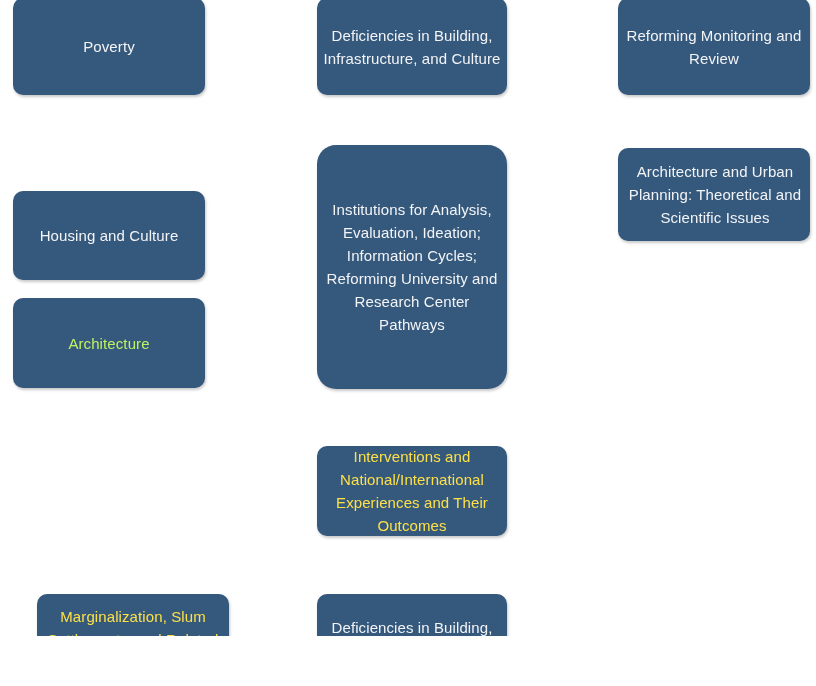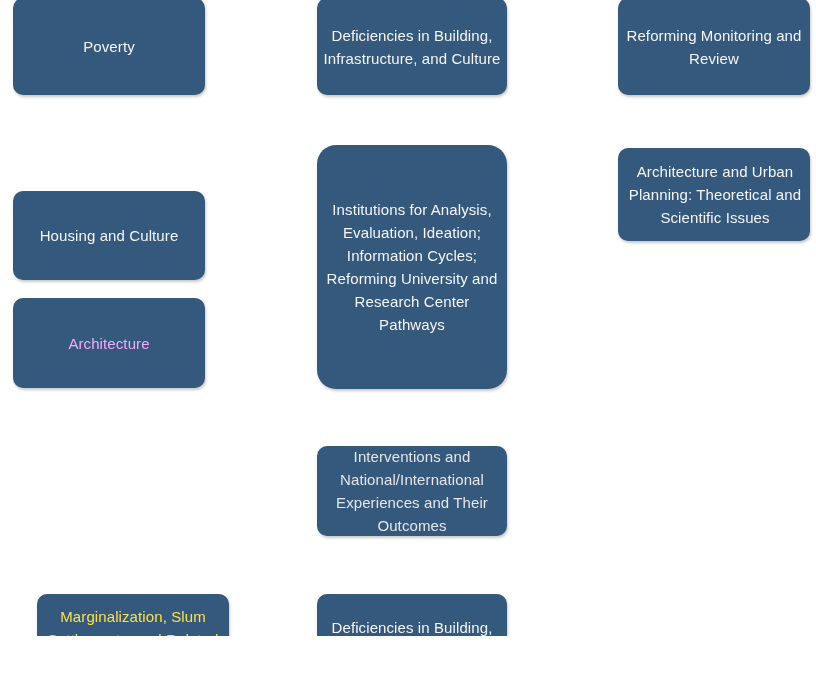--- a/index.html
+++ b/index.html
@@ -61,24 +61,24 @@
     </div>
     <div class="node" style="left: 13px; top: 150px; width: 192px; height: 89px; border-radius: 10px; background: rgb(53, 88, 125); color: rgb(243, 244, 246); margin-top: 41px;">
       <span class="label">Housing and Culture</span>
     </div>
     <div class="node big-radius" style="left: 317px; top: 145px; width: 190px; height: 244px; border-radius: 19px; background: rgb(53, 88, 125); color: rgb(243, 244, 246); align-items: center;">
       <span class="label">Institutions for Analysis, Evaluation, Ideation; Information Cycles; Reforming University and Research Center Pathways</span>
     </div>
     <div class="node" style="left: 618px; top: 148px; width: 192px; height: 93px; border-radius: 10px; background: rgb(53, 88, 125); color: rgb(243, 244, 246); padding-left: 8px;">
       <span class="label">Architecture and Urban Planning: Theoretical and Scientific Issues</span>
     </div>
-    <div class="node" style="left: 13px; top: 298px; width: 192px; height: 90px; border-radius: 10px; background: rgb(53, 88, 125); color: #f0abfc;">
+    <div class="node" style="left: 13px; top: 298px; width: 192px; height: 90px; border-radius: 10px; background: rgb(53, 88, 125); color: #bef264;">
       <span class="label">Architecture</span>
     </div>
-    <div class="node" style="left: 317px; top: 446px; width: 190px; height: 90px; border-radius: 10px; background: rgb(53, 88, 125); color: #e5e5e5;">
+    <div class="node" style="left: 317px; top: 446px; width: 190px; height: 90px; border-radius: 10px; background: rgb(53, 88, 125); color: #fde047;">
       <span class="label">Interventions and National/International Experiences and Their Outcomes</span>
     </div>
     <div class="node" style="left: 13px; top: 594px; width: 192px; height: 90px; border-radius: 10px; background: rgb(53, 88, 125); color: #fde047; margin-left: 24px;">
       <span class="label">Marginalization, Slum Settlements, and Related Phenomena</span>
     </div>
     <div class="node" style="left: 317px; top: 594px; width: 190px; height: 90px; border-radius: 10px; background: rgb(53, 88, 125); color: rgb(243, 244, 246);">
       <span class="label">Deficiencies in Building, Infrastructure, and Culture</span>
     </div>
   </div>
 

